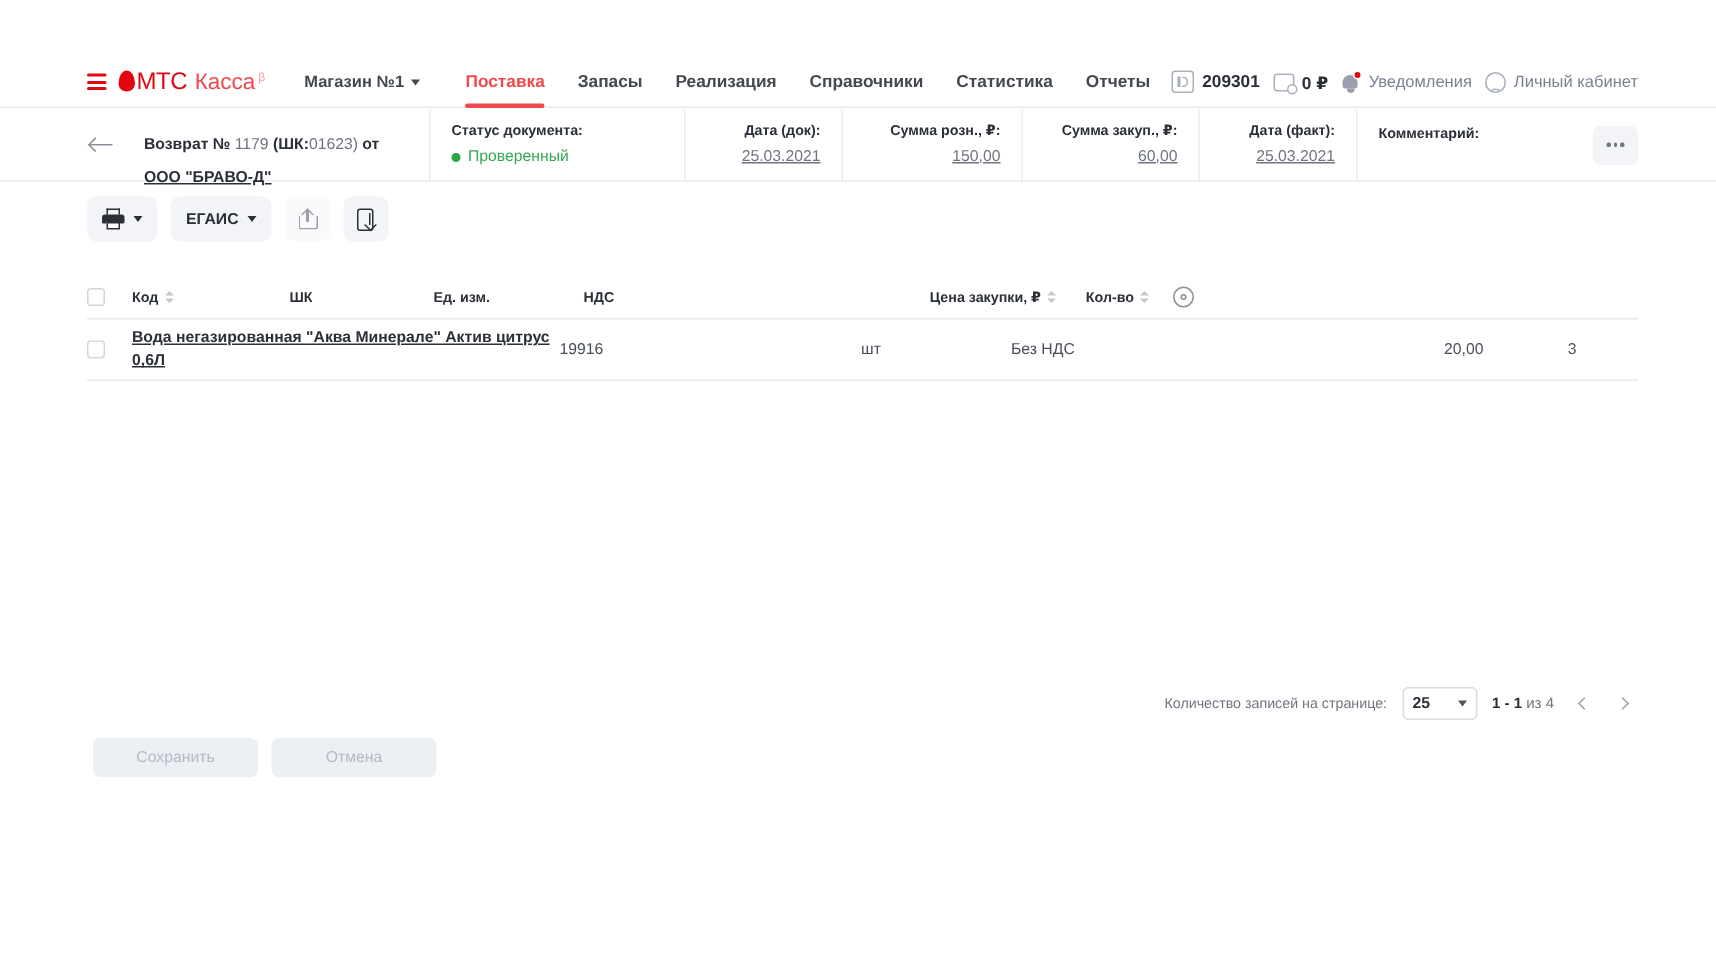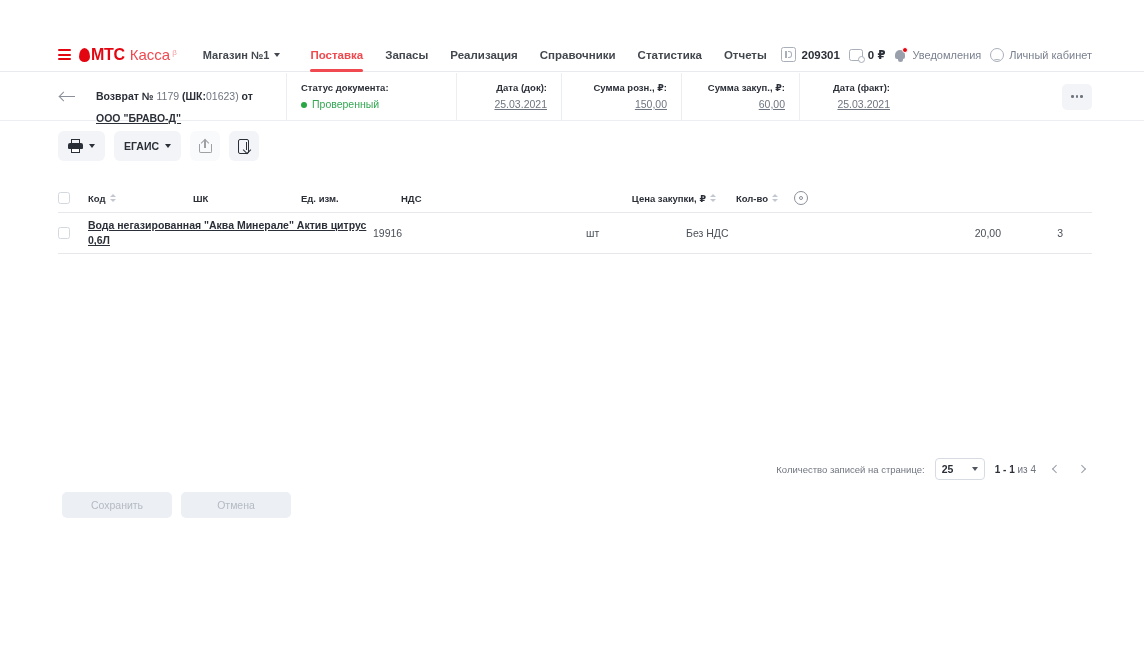--- a/index.html
+++ b/index.html
@@ -47,21 +47,21 @@
   }
   .brand-egg {
     width: 11px; height: 14px;
     background: #e30611;
     border-radius: 50% 50% 50% 50% / 62% 62% 38% 38%;
     transform: translateY(2px);
     margin-right: 1px;
     display:inline-block;
   }
   .brand-mts {
-    font-size: 16px; font-weight: 700; color: #e30611;
+    font-size: 16px; font-weight: 400; color: #e30611;
     letter-spacing: -0.3px;
   }
   .brand-kassa {
     font-size: 15px; font-weight: 400; color: #f0494f;
     margin-left: 5px;
   }
   .brand-beta {
     font-size: 8px; color: #f39ea1; margin-left: 2px; position: relative; top: -5px;
   }
 
@@ -241,21 +241,21 @@
     display: flex; align-items: center; min-height: 38px;
     border-bottom: 1px solid #e6e8ec;
   }
   .c-check { width: 30px; flex: none; display:flex; align-items:center; }
   .cbox {
     width: 12px; height: 12px; border: 1.3px solid #d3d7de; border-radius: 2.5px;
     background: #fff; cursor: pointer; box-sizing: border-box;
   }
   .c-name { width: 285px; flex: none; }
   .c-code { width: 105px; flex: none; }
-  .c-shk  { width: 108px; flex: none; }
+  .c-shk  { width: 96px; flex: none; }
   .c-unit { width: 100px; flex: none; }
   .c-nds  { width: 155px; flex: none; }
   .c-price{ width: 160px; flex: none; text-align: right; }
   .c-qty  { width: 62px; flex: none; text-align: right; }
   .c-gear { width: 30px; flex: none; display:flex; align-items:center; justify-content:flex-end;}
 
   .th {
     font-size: 9.5px; font-weight: 700; color: #2b2f38;
     display: flex; align-items: center; gap: 4px; white-space: nowrap;
   }
@@ -420,20 +420,24 @@
     <div class="field right" style="width:118px">
       <span class="lbl">Сумма закуп., ₽:</span>
       <span class="val">60,00</span>
     </div>
 
     <div class="field right" style="width:105px">
       <span class="lbl">Дата (факт):</span>
       <span class="val">25.03.2021</span>
     </div>
 
+    <div class="field" style="width:150px; justify-content:flex-start; padding-top:9px;">
+      <span class="lbl">Комментарий:</span>
+      <span class="val"></span>
+    </div>
 
     <div class="kebab">
       <i></i>
         <i></i>
         <i></i>
     </div>
   </div>
 
   <div class="toolbar">
     <button class="tbtn">

